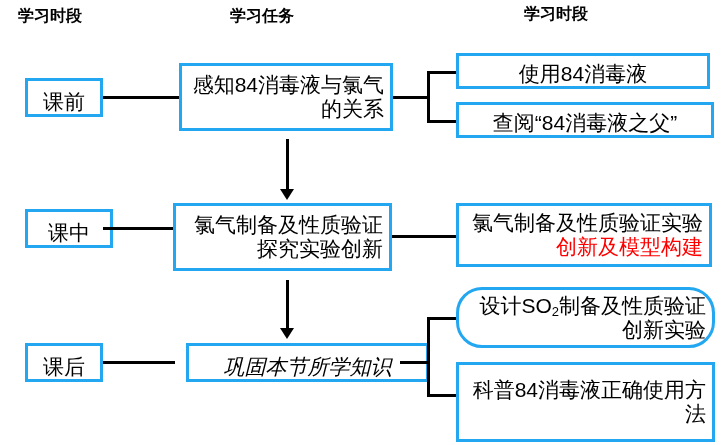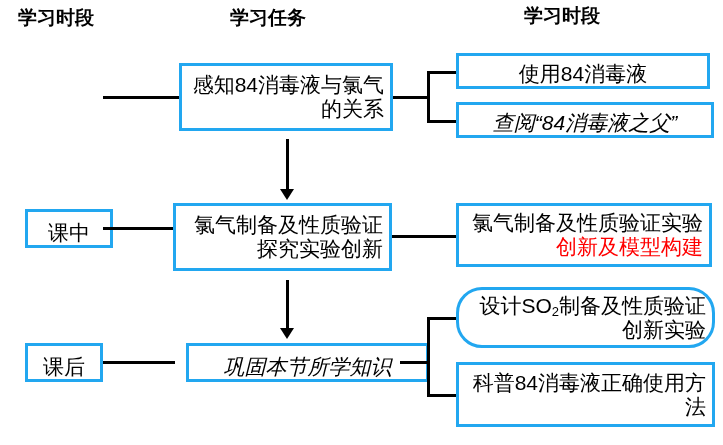--- a/index.html
+++ b/index.html
@@ -15,21 +15,21 @@
   }
   #canvas {
     position: relative;
     width: 723px;
     height: 445px;
     background: #ffffff;
   }
   .col-header {
     position: absolute;
     font-weight: bold;
-    font-size: 19px;
+    font-size: 16px;
     color: #000000;
     letter-spacing: 0px;
     white-space: nowrap;
     line-height: 1;
   }
   .box {
     position: absolute;
     box-sizing: border-box;
     border: 3px solid #22a7f0;
     background: #ffffff;
@@ -83,37 +83,40 @@
 </style>
 </head>
 <body>
 
 <div id="canvas">
 
   <div class="col-header" style="left:18px; top:8px;">学习时段</div>
   <div class="col-header" style="left:230px; top:8px;">学习任务</div>
   <div class="col-header" style="left:524px; top:6px;">学习时段</div>
 
+  <div class="box center" style="left:25px; top:78px; width:78px; height:39px;">
+    <span class="txt">课前</span>
+  </div>
 
   <div class="line-h" style="left:103px; top:96px; width:77px;"></div>
 
   <div class="box left" style="left:179px; top:63px; width:214px; height:68px;">
     <span class="txt">感知84消毒液与氯气的关系</span>
   </div>
 
   <div class="line-h" style="left:393px; top:96px; width:37px;"></div>
   <div class="line-v" style="left:427px; top:71px; height:52px;"></div>
   <div class="line-h" style="left:427px; top:71px; width:31px;"></div>
   <div class="line-h" style="left:427px; top:120px; width:31px;"></div>
 
   <div class="box center" style="left:456px; top:53px; width:254px; height:36px;">
     <span class="txt">使用84消毒液</span>
   </div>
 
-  <div class="box center" style="left:456px; top:102px; width:258px; height:36px;font-style:italic;">
+  <div class="box center" style="left:456px; top:102px; width:258px; height:36px;">
     <span class="txt">查阅“84消毒液之父”</span>
   </div>
 
   <div class="line-v" style="left:286px; top:139px; height:52px;"></div>
   <div class="arrow-head" style="left:280px; top:189px;"></div>
 
   <div class="box center" style="left:25px; top:209px; width:88px; height:39px;">
     <span class="txt">课中</span>
   </div>
 
@@ -144,17 +147,17 @@
 
   <div class="line-h" style="left:400px; top:361px; width:30px;"></div>
   <div class="line-v" style="left:427px; top:317px; height:80px;"></div>
   <div class="line-h" style="left:427px; top:317px; width:31px;"></div>
   <div class="line-h" style="left:427px; top:394px; width:31px;"></div>
 
   <div class="box left" style="left:456px; top:287px; width:259px; height:61px;border-radius:26px;">
     <span class="txt"><span>设计SO</span><sub>2</sub><span>制备及性质验证创新实验</span></span>
   </div>
 
-  <div class="box left" style="left:456px; top:362px; width:259px; height:65px;">
+  <div class="box left" style="left:456px; top:362px; width:259px; height:80px;">
     <span class="txt">科普84消毒液正确使用方法</span>
   </div>
 
 </div>
 
 </body></html>

